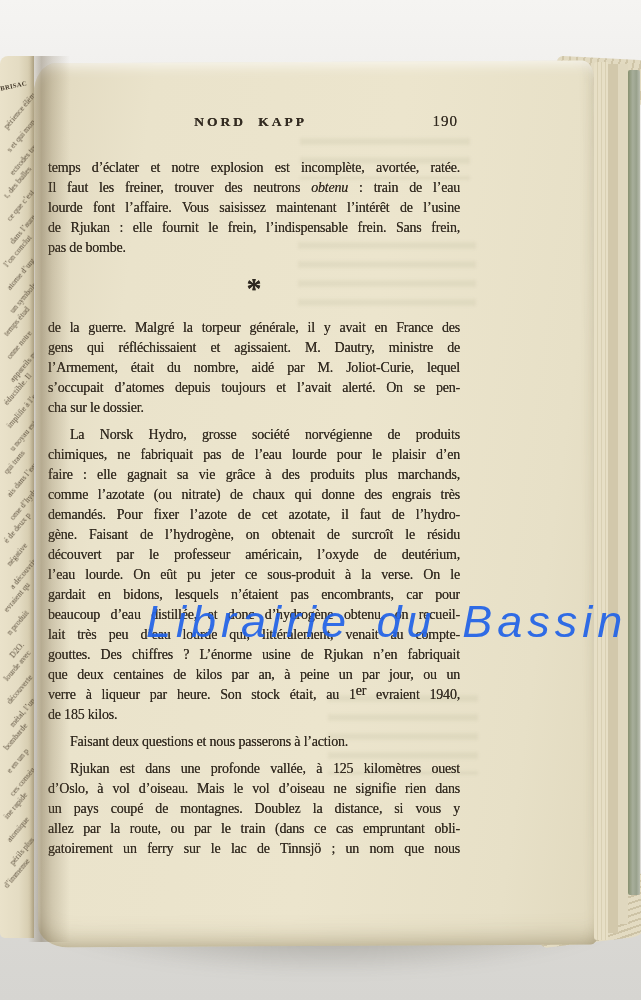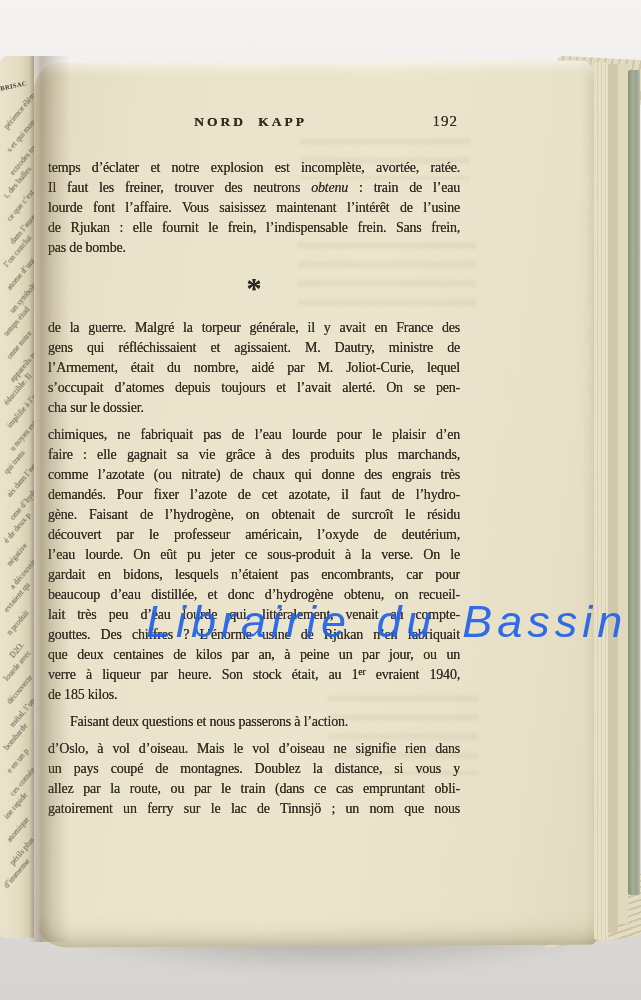--- a/index.html
+++ b/index.html
@@ -67,21 +67,21 @@
               letter-spacing:-.2px; text-shadow:0 0 .4px rgba(51,43,33,.85); }
   .page-head { position:relative; height:46px; }
   .running-title { position:absolute; left:50%; transform:translateX(-53%); top:2px;
                    font-size:13.5px; font-weight:bold; letter-spacing:3px; word-spacing:6px; }
   .page-number { position:absolute; right:2px; top:1px; font-size:15px; letter-spacing:1px; }
   .para { margin:0 0 7px 0; }
   .line { height:20px; line-height:20px; text-align:justify; text-align-last:justify; overflow:hidden; }
   .line.end { text-align-last:left; }
   .line.indent { text-indent:22px; }
   .i { font-style:italic; }
-  .sup { font-size:10px; position:relative; top:-4px; }
+  .sup { font-size:14px; position:relative; top:-4px; }
   .sep { height:46px; margin:0 0 7px 0; display:flex; align-items:center; justify-content:center;
          font-size:30px; font-weight:bold; color:#2e2820; }
   
   .watermark {
     position:absolute; left:146px; top:596px; z-index:9; white-space:nowrap;
     font-family:"Liberation Sans", sans-serif; font-size:45px; letter-spacing:5px; word-spacing:8px;
     color:#2263e8; opacity:.93;font-style:italic;
   }
 </style>
 </head>
@@ -110,58 +110,60 @@
 
   <div class="gutter"></div>
 
   <div class="bleed" style="left:300px;top:138px;width:170px;height:42px;"></div>
   <div class="bleed" style="left:298px;top:242px;width:178px;height:64px;"></div>
   <div class="bleed" style="left:328px;top:695px;width:150px;height:80px;"></div>
 
   <div class="text-col">
     <div class="page-head">
       <span class="running-title">NORD KAPP</span>
-      <span class="page-number">192</span>
+      <span class="page-number">190</span>
     </div>
     <div id="paras">
         <div class="para">
           <div class="line"><span>temps d’éclater et notre explosion est incomplète, avortée, ratée.</span></div>
           <div class="line"><span>Il faut les freiner, trouver des neutrons </span><span class="i">obtenu</span><span> : train de l’eau</span></div>
           <div class="line"><span>lourde font l’affaire. Vous saisissez maintenant l’intérêt de l’usine</span></div>
           <div class="line"><span>de Rjukan : elle fournit le frein, l’indispensable frein. Sans frein,</span></div>
           <div class="line end"><span>pas de bombe.</span></div>
         </div>
         <div class="sep">*</div>
         <div class="para">
           <div class="line"><span>de la guerre. Malgré la torpeur générale, il y avait en France des</span></div>
           <div class="line"><span>gens qui réfléchissaient et agissaient. M. Dautry, ministre de</span></div>
           <div class="line"><span>l’Armement, était du nombre, aidé par M. Joliot-Curie, lequel</span></div>
           <div class="line"><span>s’occupait d’atomes depuis toujours et l’avait alerté. On se pen-</span></div>
           <div class="line end"><span>cha sur le dossier.</span></div>
         </div>
         <div class="para">
+          <div class="line indent"><span>La Norsk Hydro, grosse société norvégienne de produits</span></div>
           <div class="line"><span>chimiques, ne fabriquait pas de l’eau lourde pour le plaisir d’en</span></div>
           <div class="line"><span>faire : elle gagnait sa vie grâce à des produits plus marchands,</span></div>
           <div class="line"><span>comme l’azotate (ou nitrate) de chaux qui donne des engrais très</span></div>
           <div class="line"><span>demandés. Pour fixer l’azote de cet azotate, il faut de l’hydro-</span></div>
           <div class="line"><span>gène. Faisant de l’hydrogène, on obtenait de surcroît le résidu</span></div>
           <div class="line"><span>découvert par le professeur américain, l’oxyde de deutérium,</span></div>
           <div class="line"><span>l’eau lourde. On eût pu jeter ce sous-produit à la verse. On le</span></div>
           <div class="line"><span>gardait en bidons, lesquels n’étaient pas encombrants, car pour</span></div>
           <div class="line"><span>beaucoup d’eau distillée, et donc d’hydrogène obtenu, on recueil-</span></div>
           <div class="line"><span>lait très peu d’eau lourde qui, littéralement, venait au compte-</span></div>
           <div class="line"><span>gouttes. Des chiffres ? L’énorme usine de Rjukan n’en fabriquait</span></div>
           <div class="line"><span>que deux centaines de kilos par an, à peine un par jour, ou un</span></div>
           <div class="line"><span>verre à liqueur par heure. Son stock était, au 1</span><span class="sup">er</span><span> evraient 1940,</span></div>
           <div class="line end"><span>de 185 kilos.</span></div>
         </div>
         <div class="para">
           <div class="line indent end"><span>Faisant deux questions et nous passerons à l’action.</span></div>
         </div>
         <div class="para">
+          <div class="line indent"><span>Rjukan est dans une profonde vallée, à 125 kilomètres ouest</span></div>
           <div class="line"><span>d’Oslo, à vol d’oiseau. Mais le vol d’oiseau ne signifie rien dans</span></div>
           <div class="line"><span>un pays coupé de montagnes. Doublez la distance, si vous y</span></div>
           <div class="line"><span>allez par la route, ou par le train (dans ce cas empruntant obli-</span></div>
           <div class="line"><span>gatoirement un ferry sur le lac de Tinnsjö ; un nom que nous</span></div>
         </div>
       </div>
   </div>
 
   <div class="watermark">Librairie du Bassin</div>
 

